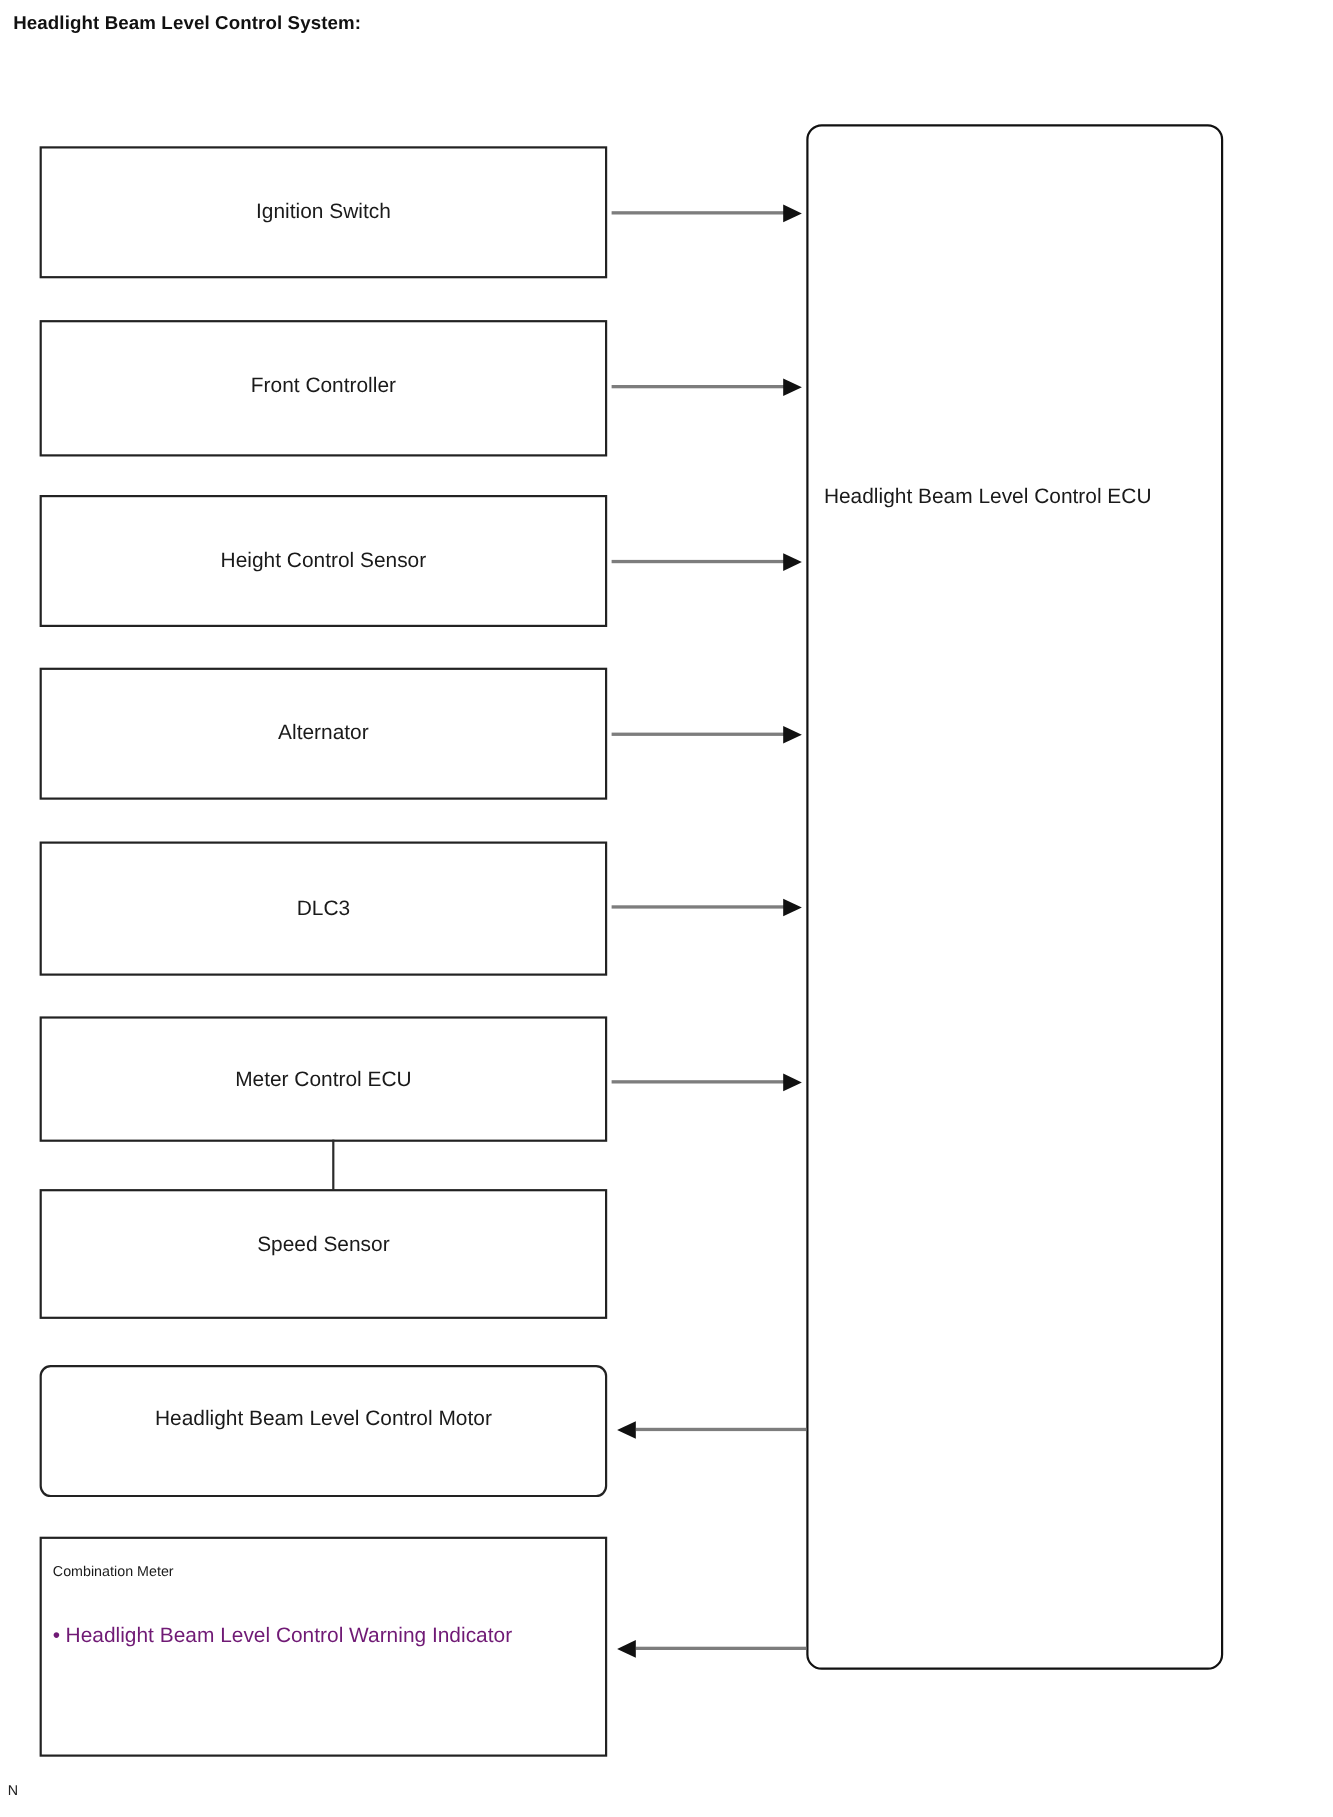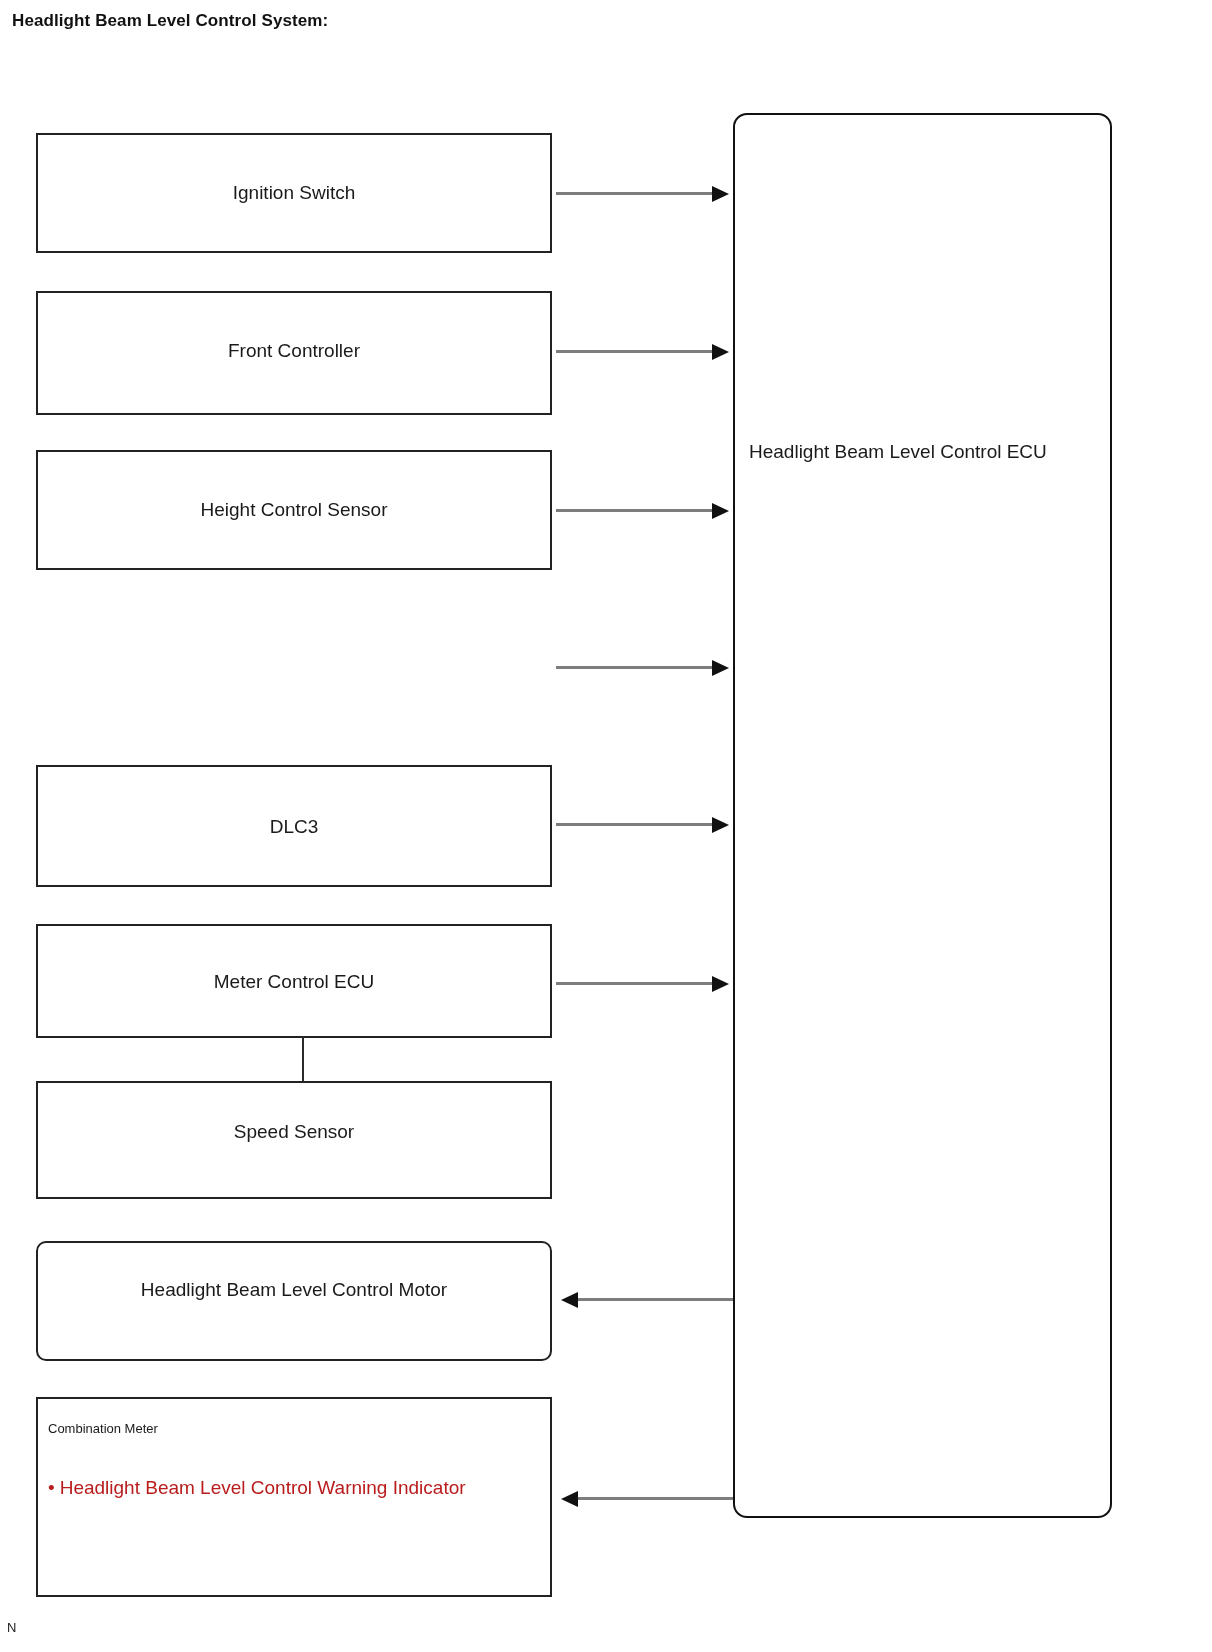--- a/index.html
+++ b/index.html
@@ -53,21 +53,21 @@
     top: 22px;
     font-size: 13px;
     color: #1a1a1a;
     white-space: nowrap;
   }
   .meter-line2 {
     position: absolute;
     left: 10px;
     top: 78px;
     font-size: 19px;
-    color: #b91c1c;
+    color: #701a75;
     white-space: nowrap;
   }
   .meter-bullet {
     display: inline-block;
     margin-right: 5px;
   }
   
   .ecu {
     position: absolute;
     left: 733px;
@@ -139,20 +139,23 @@
   </div>
 
   <div class="box" style="top:450px; height:120px;">
     <div class="box-label" style="top:47px;">Height Control Sensor</div>
   </div>
 
   <div class="box" style="top:291px; height:124px;">
     <div class="box-label" style="top:47px;">Front Controller</div>
   </div>
 
+  <div class="box" style="top:607px; height:120px;">
+    <div class="box-label" style="top:47px;">Alternator</div>
+  </div>
 
   <div class="box" style="top:765px; height:122px;padding-left:36px;">
     <div class="box-label" style="top:49px;">DLC3</div>
   </div>
 
   <div class="box" style="top:924px; height:114px;">
     <div class="box-label" style="top:45px;">Meter Control ECU</div>
   </div>
 
   <div class="box" style="top:1081px; height:118px;">

